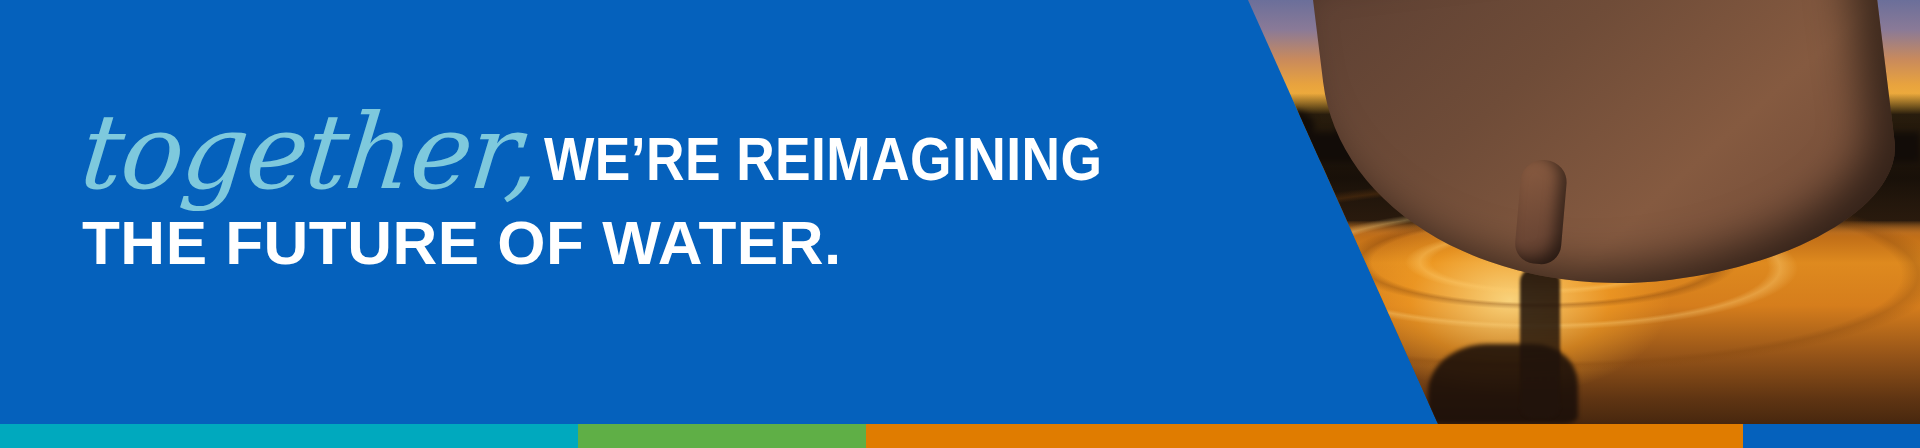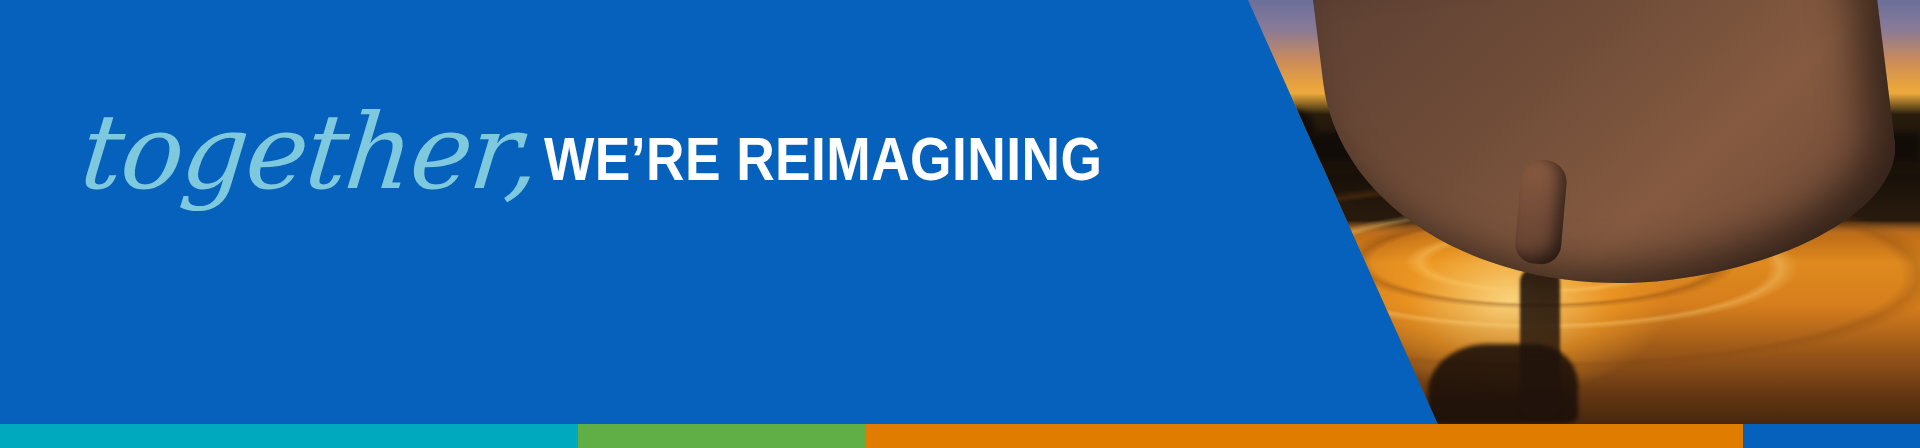--- a/index.html
+++ b/index.html
@@ -183,20 +183,23 @@
       <div class="photo-arm"></div>
       <div class="photo-finger"></div>
     </div>
   </div>
 
   <div class="copy">
     <div class="line1">
       <span class="script" style="color: rgb(126, 201, 221);">together,</span>
       <span class="bold-line" style="color: rgb(255, 255, 255);">WE’RE REIMAGINING</span>
     </div>
+    <div class="line2">
+      <span class="bold-line" style="color: rgb(255, 255, 255);">THE FUTURE OF WATER.</span>
+    </div>
   </div>
 
   <div class="colorbar">
     <div class="seg" style="background: rgb(0, 169, 190); width: 578px;"></div>
     <div class="seg" style="background: rgb(95, 175, 70); width: 288px;"></div>
     <div class="seg" style="background: rgb(224, 124, 0); width: 877px;"></div>
     <div class="seg" style="background: rgb(5, 97, 188); width: 177px;"></div>
   </div>
 
 </div>

